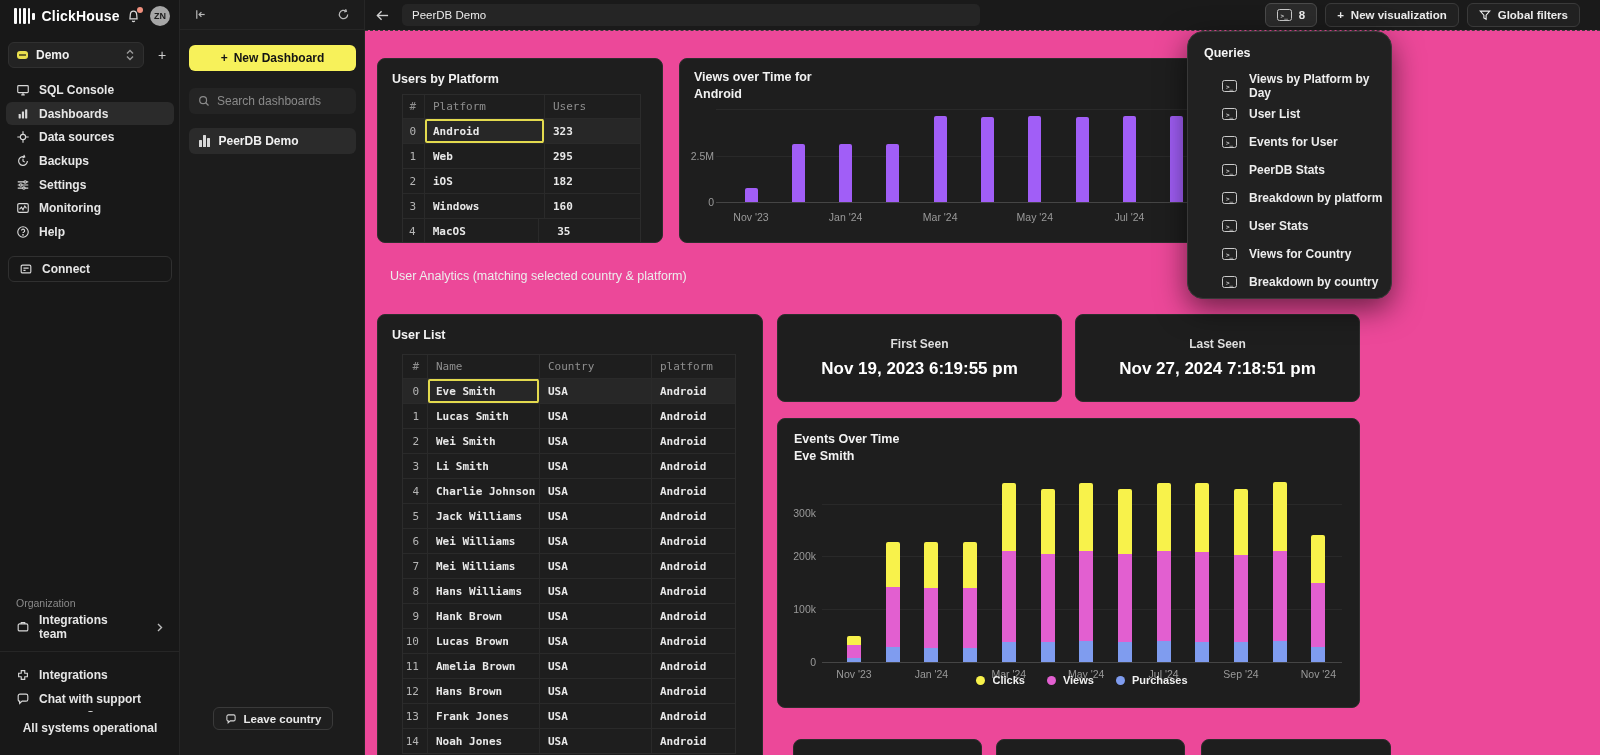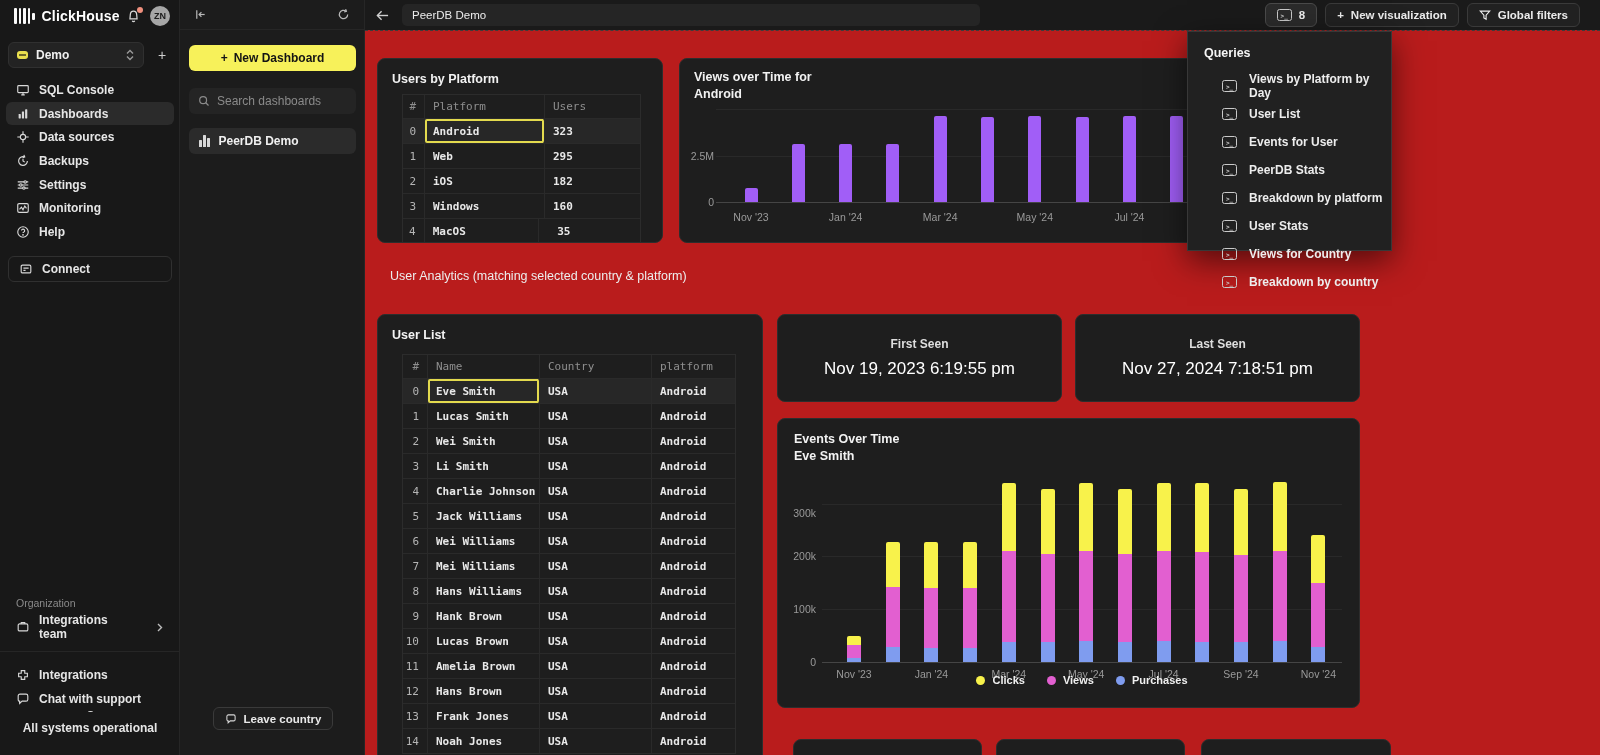--- a/index.html
+++ b/index.html
@@ -1,19 +1,19 @@
 <!DOCTYPE html>
 <html><head>
 <meta charset="utf-8">
 <style>
   * { margin:0; padding:0; box-sizing:border-box; }
   html,body { background:#0f0f0f; }
   #app {
     position:relative; width:1600px; height:755px; overflow:hidden;
-    background:#b91c1c; color:#e6e6e6;
+    background:#ec4899; color:#e6e6e6;
     font-family:"Liberation Sans", sans-serif; font-size:12px;
   }
   svg { display:block; }
   .ico { display:inline-flex; align-items:center; justify-content:center; flex:none; }
 
   
   .sidebar { position:absolute; left:0; top:0; width:180px; height:755px; background:#181818; border-right:1px solid #262626; }
   .brandrow { position:absolute; left:0; top:0; width:180px; height:32px; display:flex; align-items:center; padding:0 10px 0 14px; }
   .logo { display:flex; align-items:center; gap:2px; height:16px; margin-right:7px; }
   .logo i { display:block; width:2.5px; background:#fafafa; border-radius:1px; }
@@ -87,26 +87,26 @@
   .bar { position:absolute; border-radius:2px 2px 0 0; }
   .seg { position:absolute; }
   .ylab { position:absolute; color:#9a9a9a; font-size:10.5px; text-align:right; width:34px; }
   .xlab { position:absolute; color:#9a9a9a; font-size:10.5px; text-align:center; width:60px; }
   .legend { position:absolute; display:flex; gap:22px; justify-content:center; }
   .legitem { display:flex; align-items:center; gap:7px; font-weight:bold; font-size:11px; color:#f0f0f0; }
   .legdot { width:9px; height:9px; border-radius:50%; }
 
   .bigstat { display:flex; flex-direction:column; align-items:center; justify-content:center; height:100%; gap:8px; }
   .bigstat .lab { font-size:12px; font-weight:bold; color:#dedede; }
-  .bigstat .val { font-size:17px; font-weight:normal; color:#fff; }
+  .bigstat .val { font-size:17px; font-weight:bold; color:#fff; }
 
   .sectionnote { position:absolute; left:25px; top:238px; font-size:12.5px; color:#ededed; }
 
   
-  .qpanel { position:absolute; left:822px; top:0px; width:205px; height:220px; background:#212121; border:1px solid #383838; border-radius:0; box-shadow:0 10px 30px rgba(0,0,0,.55); z-index:20; padding:14px 0 0 16px; }
+  .qpanel { position:absolute; left:822px; top:0px; width:205px; height:268px; background:#212121; border:1px solid #383838; border-radius:16px; box-shadow:0 10px 30px rgba(0,0,0,.55); z-index:20; padding:14px 0 0 16px; }
   .qtitle { font-size:12.5px; font-weight:bold; color:#f5f5f5; margin-bottom:12px; }
   .qitem { display:flex; align-items:center; gap:12px; height:28px; padding-left:18px; font-weight:600; font-size:12px; color:#ededed; }
 
   .stubcard { position:absolute; height:40px; background:#1e1e1e; border:1px solid #2d2d2d; border-radius:8px; }
 </style>
 </head>
 <body>
 
 <div id="app">
 

